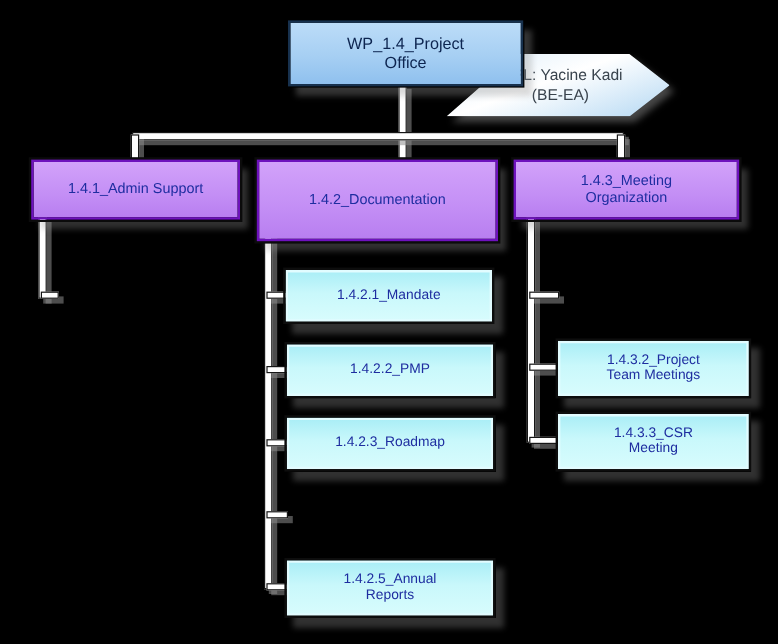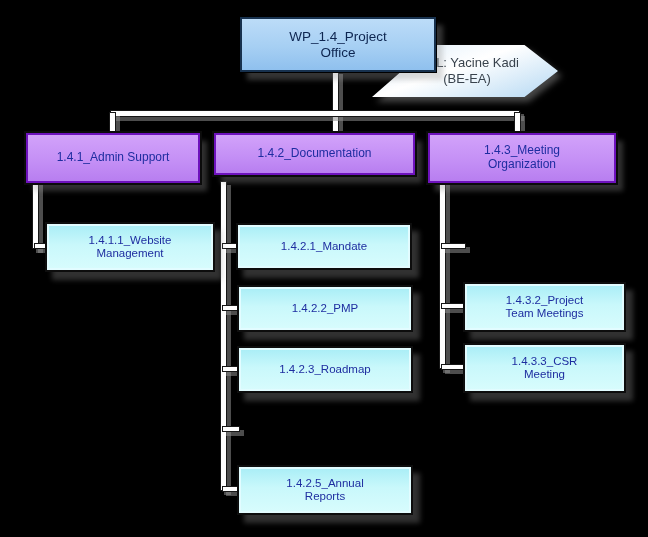--- a/index.html
+++ b/index.html
@@ -73,26 +73,24 @@
 
   <div class="arrowWrap">
     <div class="arrowShape">WPL: Yacine Kadi
 (BE-EA)</div>
   </div>
 
   <div class="node blue" style="left:240px;top:17px;width:196px;height:55px;">WP_1.4_Project
 Office</div>
 
   <div class="node purple" style="left:26px;top:133px;width:174px;height:50px;">1.4.1_Admin Support</div>
-  <div class="node purple" style="left:214px;top:133px;width:201px;height:42px;">1.4.2_Documentation</div>
+  <div class="node purple" style="left:214px;top:133px;width:201px;height:68px;">1.4.2_Documentation</div>
   <div class="node purple" style="left:428px;top:133px;width:188px;height:50px;">1.4.3_Meeting
 Organization</div>
 
-  <div class="node cyan" style="left:45px;top:222px;width:170px;height:50px;">1.4.1.1_Website
-Management</div>
 
   <div class="node cyan" style="left:236px;top:223px;width:176px;height:47px;">1.4.2.1_Mandate</div>
   <div class="node cyan" style="left:237px;top:285px;width:176px;height:47px;">1.4.2.2_PMP</div>
   <div class="node cyan" style="left:237px;top:346px;width:176px;height:47px;">1.4.2.3_Roadmap</div>
   <div class="node cyan" style="left:237px;top:465px;width:176px;height:50px;">1.4.2.5_Annual
 Reports</div>
 
   <div class="node cyan" style="left:463px;top:282px;width:163px;height:50px;">1.4.3.2_Project
 Team Meetings</div>
   <div class="node cyan" style="left:463px;top:343px;width:163px;height:50px;">1.4.3.3_CSR

